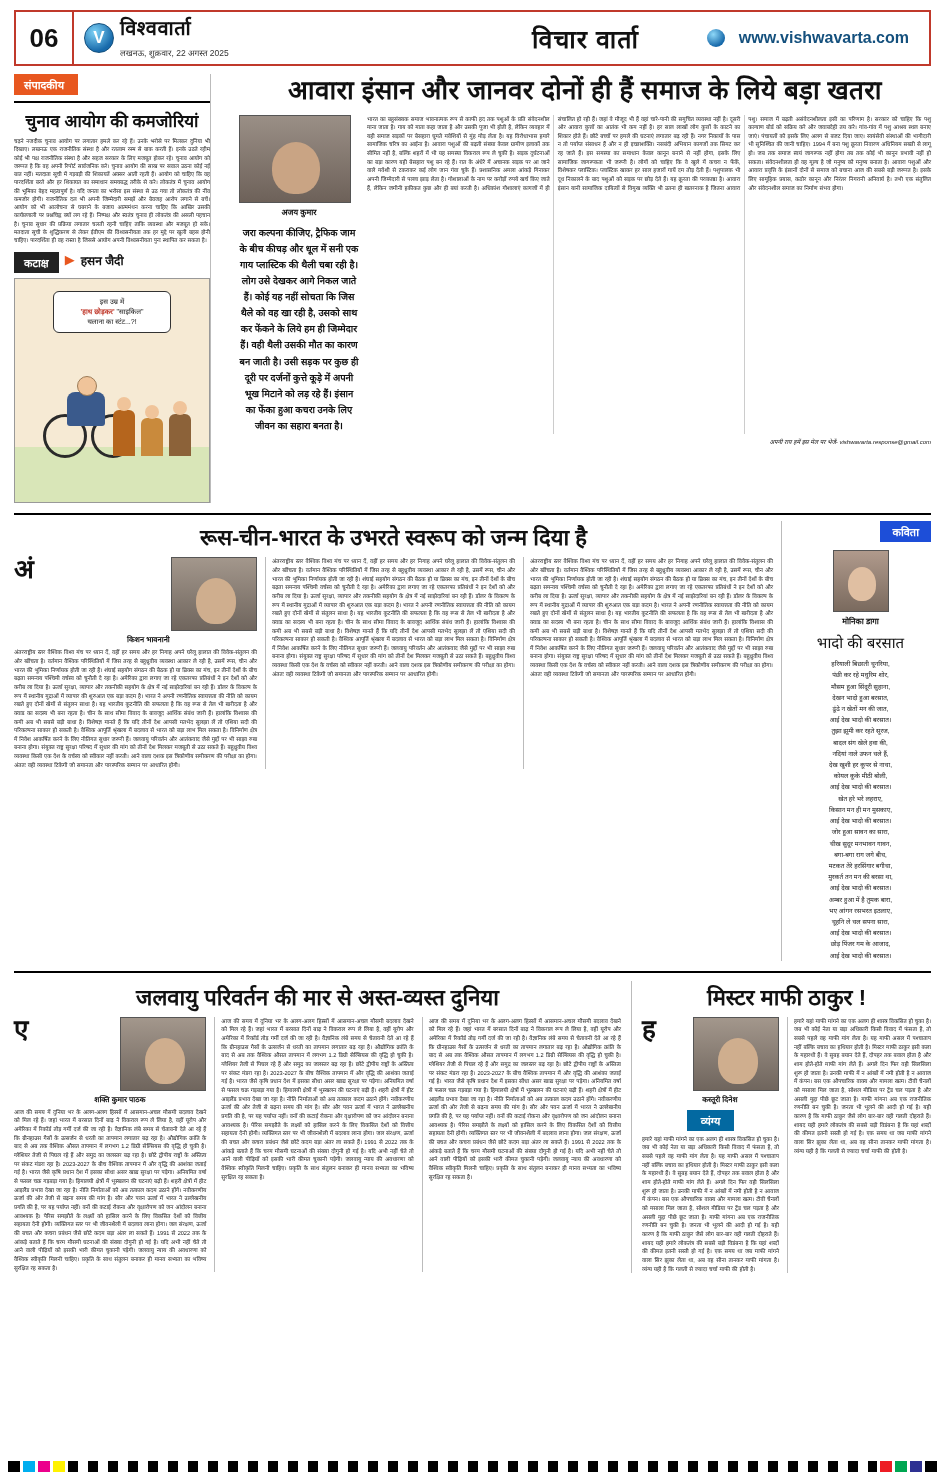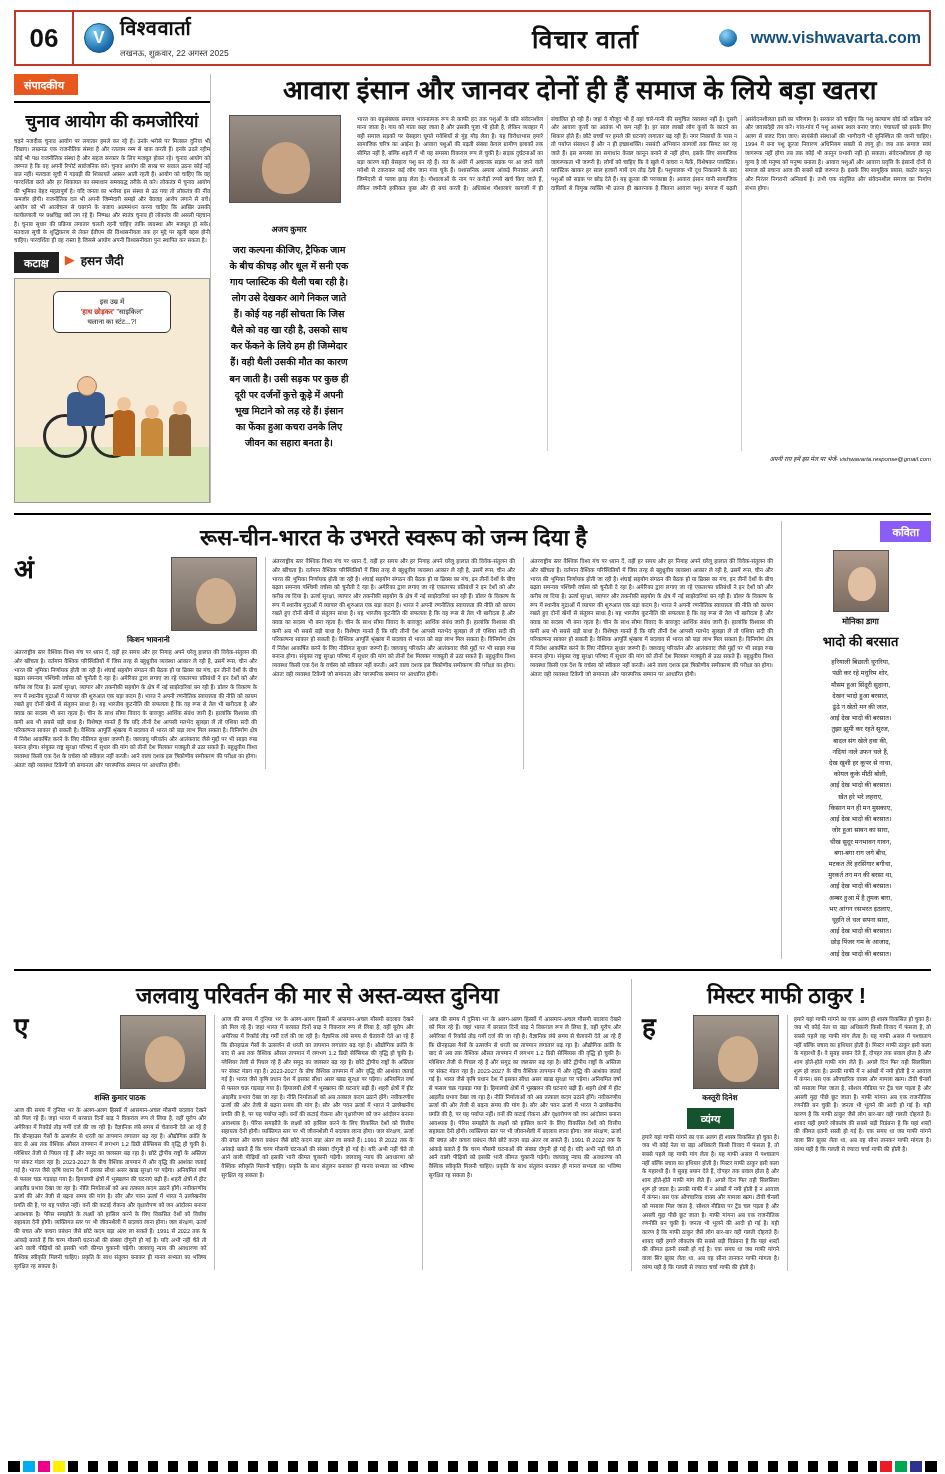--- a/index.html
+++ b/index.html
@@ -49,21 +49,21 @@
     color:#fff;font-size:17px;font-weight:bold;
   }
   .logo-text { line-height:1.05; }
   .logo-title { font-size:20px; font-weight:bold; letter-spacing:.5px; }
   .logo-sub { font-size:8.5px; color:#333;margin-top:10px; }
   .section-title {
     flex:1; text-align:right;
     font-size:25px; font-weight:bold; letter-spacing:1px;
   }
   .site-url {
-    width:290px; text-align:right; padding-right:8px;
+    width:290px; text-align:right; padding-right:20px;
     display:flex; align-items:center; justify-content:flex-end; gap:14px;
   }
   .url-dot {
     width:18px;height:18px;border-radius:50%;
     background:radial-gradient(circle at 35% 30%, #8ed8f8, #1769aa 70%);
   }
   .url-text { font-size:16px; font-weight:bold; color:#14507d; }
   .colsep { border-left:1px solid #bbb; }
 
   .headline {
@@ -146,21 +146,21 @@
   .author-col { width:120px; }
   .author-photo {
     width:112px;height:88px;background:#8a8a8a;border:1px solid #555;
     background:linear-gradient(#9a8f86,#6d6159);
     position:relative;
   }
   .author-photo:after{
     content:""; position:absolute; left:32px; top:26px; width:48px;height:52px;
     border-radius:50% 50% 45% 45%; background:#c9a484;
   }
-  .author-name { font-size:8px; text-align:center; margin-top:20px; font-weight:bold; }
+  .author-name { font-size:8px; text-align:center; margin-top:3px; font-weight:bold; }
   .pullquote {
     font-size:9.5px; font-weight:bold; line-height:1.7;
     text-align:center; margin-top:8px;
   }
   .art1-text { flex:1; columns:3; column-gap:8px; column-rule:1px solid #ccc; }
 
   
   .art2 { margin-top:10px; border-top:2px solid #000; padding-top:6px; display:flex; gap:8px; }
   .art2-main { flex:1; }
   .art2-body { display:flex; gap:8px; margin-top:6px; }
@@ -173,51 +173,51 @@
   }
   .a2-photo:after{
     content:""; position:absolute; left:24px; top:20px; width:40px;height:46px;
     border-radius:50% 50% 45% 45%; background:#cfae8e;
   }
   .a2-photo-cap { font-size:7.5px; text-align:center; font-weight:bold; margin-top:3px;}
 
   
   .poem-col { width:150px; }
   .poem-tag {
-    background:#8b5cf6;color:#fff;font-size:11px;font-weight:bold;
+    background:#1d4ed8;color:#fff;font-size:11px;font-weight:bold;
     padding:3px 12px; display:inline-block; float:right;
   }
   .poet-photo {
     width:56px;height:62px;margin:8px auto 0;border:1px solid #555;
     background:linear-gradient(#b09a8c,#7a6a5e); position:relative;
   }
   .poet-photo:after{
     content:""; position:absolute; left:14px; top:16px; width:28px;height:34px;
     border-radius:50% 50% 45% 45%; background:#e0bfa2;
   }
   .poet-name { font-size:8px;text-align:center;font-weight:bold;margin-top:3px; }
-  .poem-title { font-size:13px;font-weight:bold;text-align:center;margin:6px 0; }
+  .poem-title { font-size:15px;font-weight:normal;text-align:center;margin:6px 0; }
   .poem-lines { font-size:6.4px; line-height:1.75; text-align:center; color:#222; }
 
   
   .bottom { margin-top:10px; border-top:2px solid #000; padding-top:8px; display:flex; gap:10px; }
   .bl { flex:1; } .br { width:300px; }
   .bottom-cols { display:flex; gap:8px; margin-top:6px; }
   .b-col { flex:1; }
   .b-photo {
     width:86px;height:74px;border:1px solid #555;
     background:linear-gradient(#a3978c,#6f655d); position:relative; margin-left:auto;
   }
   .b-photo:after{
     content:""; position:absolute; left:24px; top:20px; width:40px;height:46px;
     border-radius:50% 50% 45% 45%; background:#cfae8e;
   }
   .b-cap { font-size:7.5px; text-align:center; font-weight:bold; margin-top:3px;}
   .vyangya-tag {
-    background:#14532d;color:#fff;font-size:11px;font-weight:bold;
+    background:#0369a1;color:#fff;font-size:11px;font-weight:bold;
     padding:3px 14px; display:inline-block; margin-top:6px;
   }
   .email-line { font-size:6px; text-align:right; font-style:italic; margin-top:4px; }
 
   
   .colorbar {
     position:absolute; left:0; bottom:0; width:945px; height:16px;
     display:flex; align-items:center; gap:3px; padding:0 8px;
   }
   .sw { width:12px;height:11px; }
@@ -282,21 +282,21 @@
           <div class="p" style="height:38px;background:#c98a3c">
               <i></i>
             </div>
           <div class="p" style="height:42px;background:#8c6239">
               <i></i>
             </div>
         </div>
       </div>
     </div>
 
-    <div class="main-top colsep" style="padding-left:18px">
+    <div class="main-top colsep" style="padding-left:28px">
       <div class="headline">आवारा इंसान और जानवर दोनों ही हैं समाज के लिये बड़ा खतरा</div>
       <div class="art1-cols">
         <div class="author-col">
           <div class="author-photo"></div>
           <div class="author-name">अजय कुमार</div>
           <div class="pullquote">जरा कल्पना कीजिए, ट्रैफिक जाम के बीच कीचड़ और धूल में सनी एक गाय प्लास्टिक की थैली चबा रही है। लोग उसे देखकर आगे निकल जाते हैं। कोई यह नहीं सोचता कि जिस थैले को वह खा रही है, उसको साथ कर फेंकने के लिये हम ही जिम्मेदार हैं। वही थैली उसकी मौत का कारण बन जाती है। उसी सड़क पर कुछ ही दूरी पर दर्जनों कुत्ते कूड़े में अपनी भूख मिटाने को लड़ रहे हैं। इंसान का फेंका हुआ कचरा उनके लिए जीवन का सहारा बनता है।</div>
         </div>
         <div class="art1-text body-text">भारत का बहुसंख्यक समाज भावनात्मक रूप से काफी हद तक पशुओं के प्रति संवेदनशील माना जाता है। गाय को माता कहा जाता है और उसकी पूजा भी होती है, लेकिन व्यवहार में यही समाज सड़कों पर बेसहारा घूमते मवेशियों से मुंह मोड़ लेता है। यह विरोधाभास हमारे सामाजिक चरित्र का आईना है। आवारा पशुओं की बढ़ती संख्या केवल ग्रामीण इलाकों तक सीमित नहीं है, बल्कि शहरों में भी यह समस्या विकराल रूप ले चुकी है। सड़क दुर्घटनाओं का बड़ा कारण यही बेसहारा पशु बन रहे हैं। रात के अंधेरे में अचानक सड़क पर आ जाने वाले मवेशी से टकराकर कई लोग जान गंवा चुके हैं। प्रशासनिक अमला आंकड़े गिनाकर अपनी जिम्मेदारी से पल्ला झाड़ लेता है। गोशालाओं के नाम पर करोड़ों रुपये खर्च किए जाते हैं, लेकिन जमीनी हकीकत कुछ और ही बयां करती है। अधिकांश गोशालाएं कागजों में ही संचालित हो रही हैं। जहां वे मौजूद भी हैं वहां चारे-पानी की समुचित व्यवस्था नहीं है। दूसरी ओर आवारा कुत्तों का आतंक भी कम नहीं है। हर साल लाखों लोग कुत्तों के काटने का शिकार होते हैं। छोटे बच्चों पर हमले की घटनाएं लगातार बढ़ रही हैं। नगर निकायों के पास न तो पर्याप्त संसाधन हैं और न ही इच्छाशक्ति। नसबंदी अभियान कागजों तक सिमट कर रह जाते हैं। इस समस्या का समाधान केवल कानून बनाने से नहीं होगा, इसके लिए सामाजिक जागरूकता भी जरूरी है। लोगों को चाहिए कि वे खुले में कचरा न फेंकें, विशेषकर प्लास्टिक। प्लास्टिक खाकर हर साल हजारों गायें दम तोड़ देती हैं। पशुपालक भी दूध निकालने के बाद पशुओं को सड़क पर छोड़ देते हैं। यह क्रूरता की पराकाष्ठा है। आवारा इंसान यानी सामाजिक दायित्वों से विमुख व्यक्ति भी उतना ही खतरनाक है जितना आवारा पशु। समाज में बढ़ती असंवेदनशीलता इसी का परिणाम है। सरकार को चाहिए कि पशु कल्याण बोर्ड को सक्रिय करे और जवाबदेही तय करे। गांव-गांव में पशु आश्रय स्थल बनाए जाएं। पंचायतों को इसके लिए अलग से बजट दिया जाए। स्वयंसेवी संस्थाओं की भागीदारी भी सुनिश्चित की जानी चाहिए। 1994 में बना पशु क्रूरता निवारण अधिनियम सख्ती से लागू हो। जब तक समाज स्वयं जागरूक नहीं होगा तब तक कोई भी कानून प्रभावी नहीं हो सकता। संवेदनशीलता ही वह मूल्य है जो मनुष्य को मनुष्य बनाता है। आवारा पशुओं और आवारा प्रवृत्ति के इंसानों दोनों से समाज को बचाना आज की सबसे बड़ी जरूरत है। इसके लिए सामूहिक प्रयास, कठोर कानून और निरंतर निगरानी अनिवार्य है। तभी एक संतुलित और संवेदनशील समाज का निर्माण संभव होगा।</div>
       </div>
       <div class="email-line">

